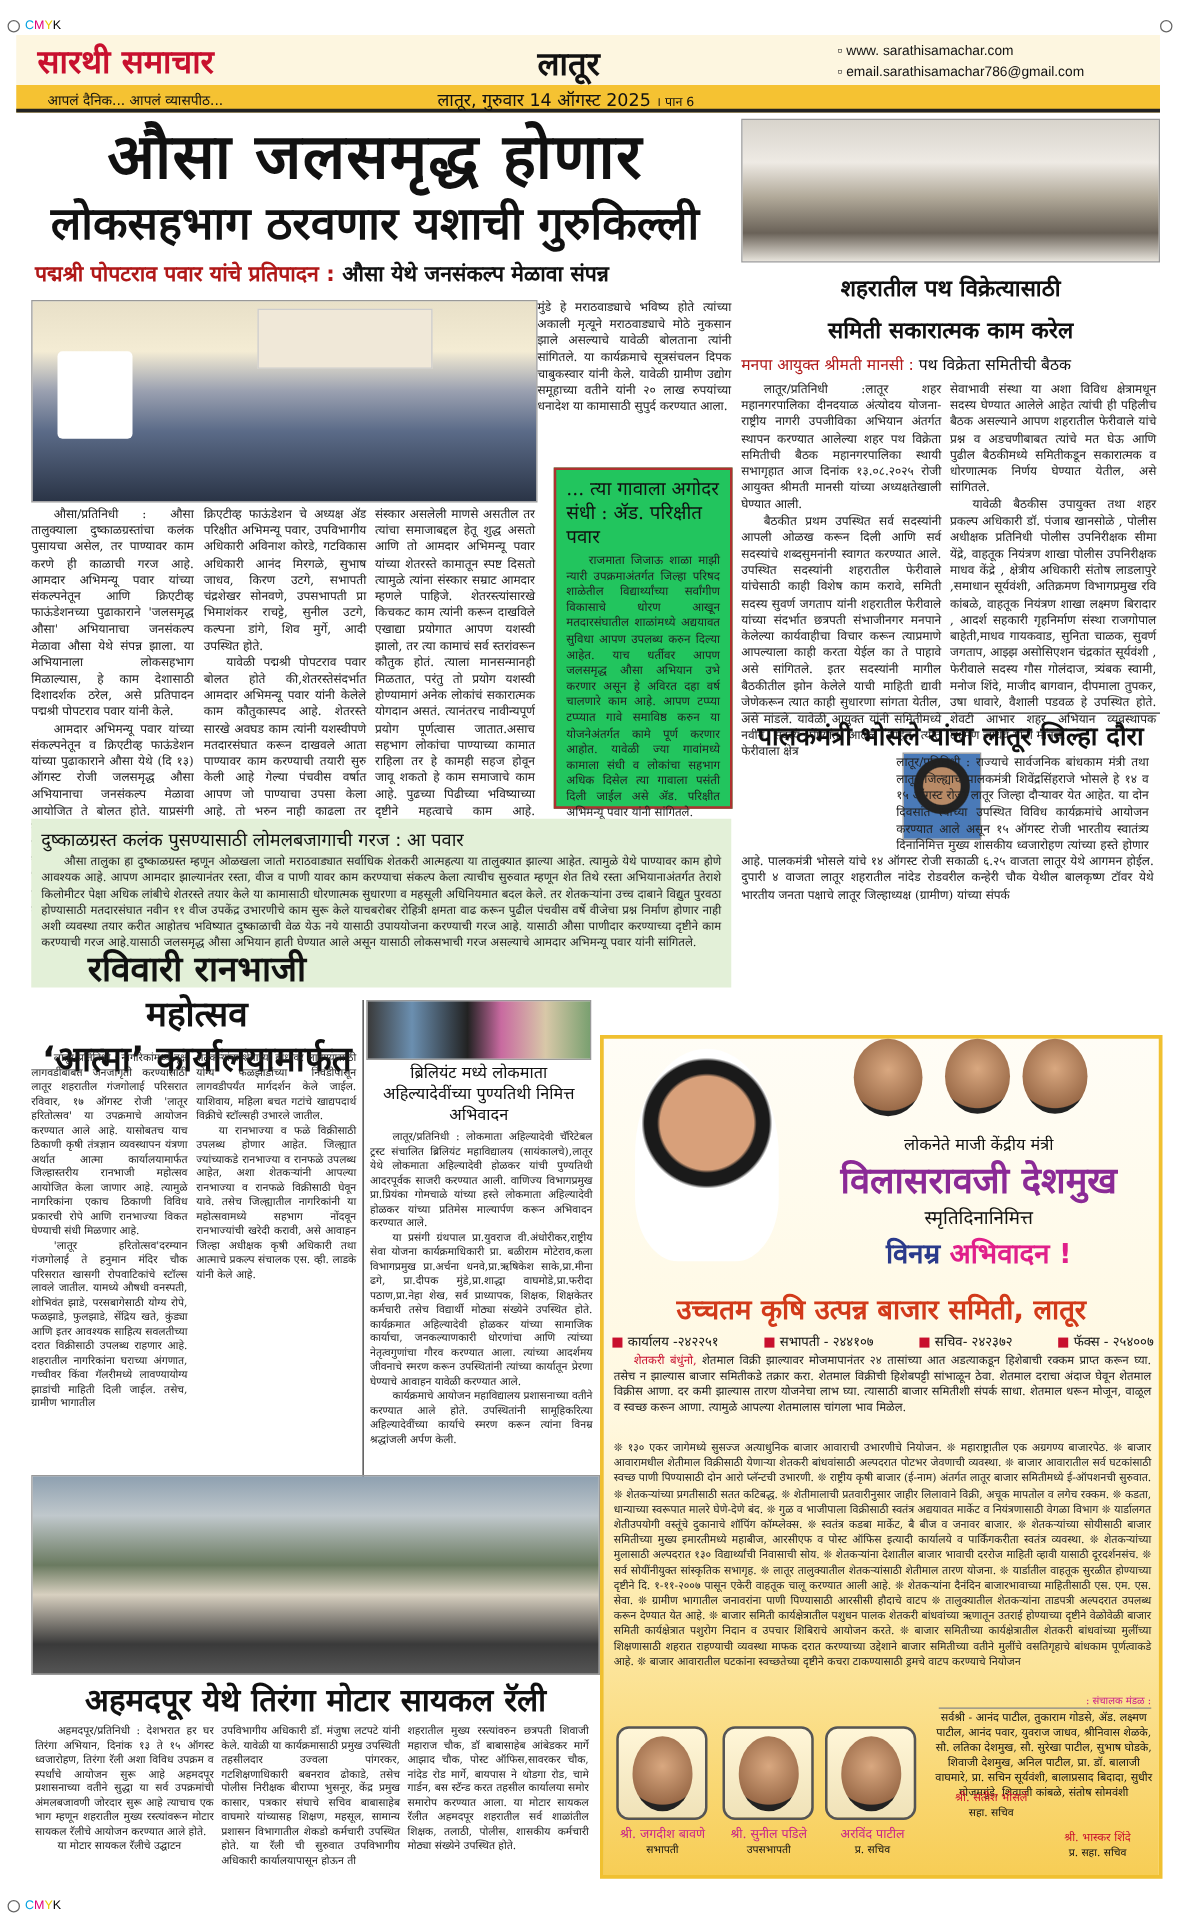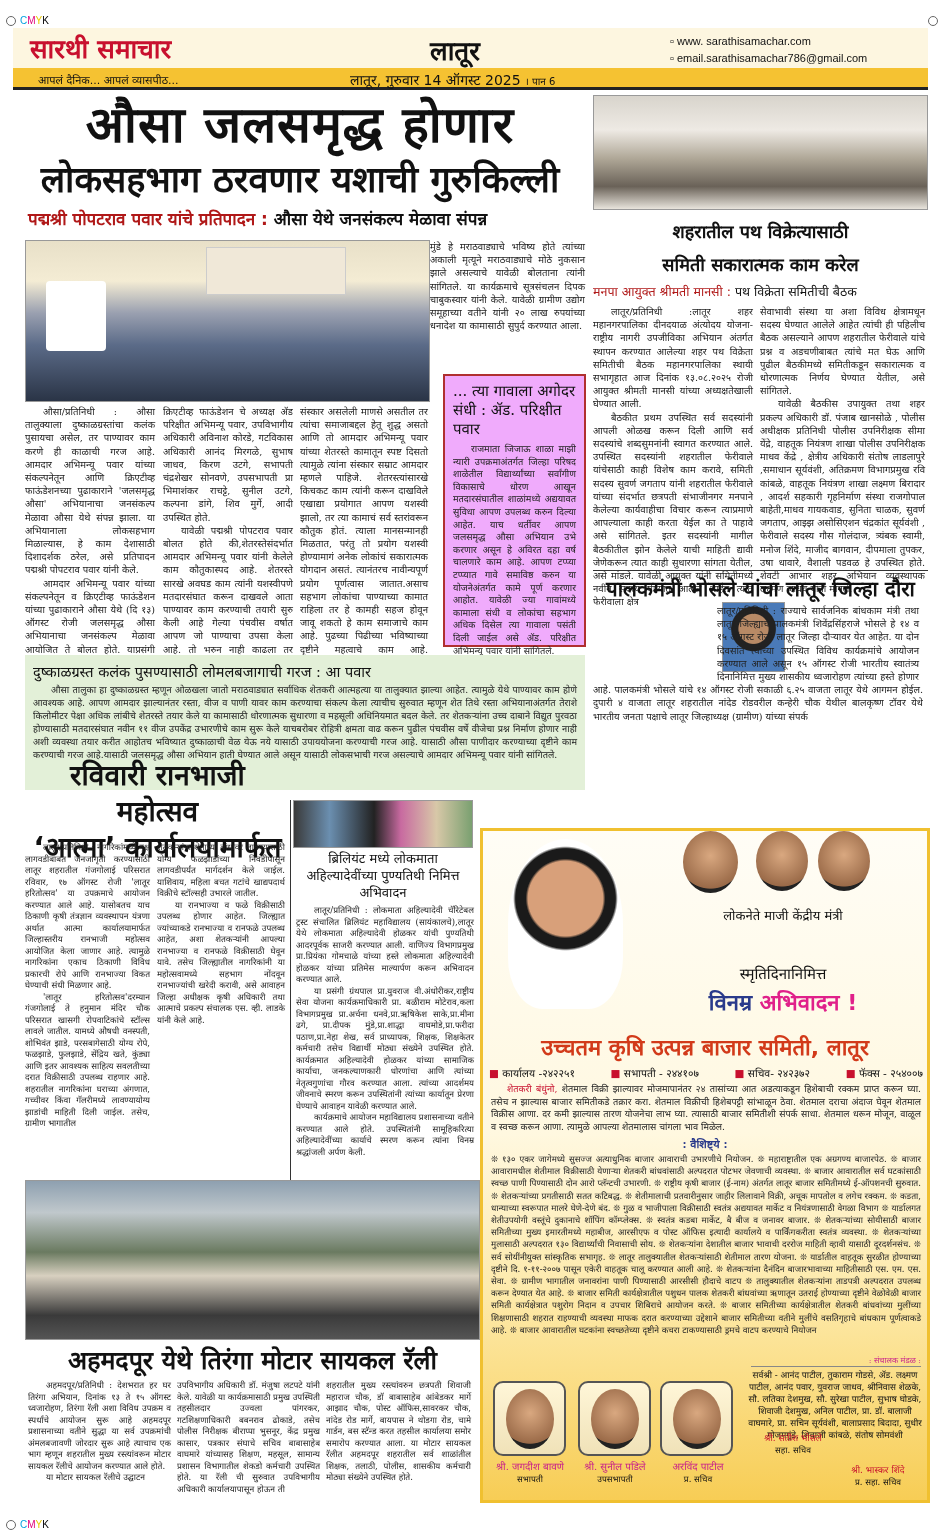--- a/index.html
+++ b/index.html
@@ -15,21 +15,21 @@
 .strip{left:13px;top:68px;width:915px;height:22px;background:#f5c232;border-bottom:3px solid #222}
 .tag{left:38px;top:72px;font-size:11px;font-family:"DejaVu Sans",sans-serif}
 .dateline{left:350px;top:70px;font-size:14px;font-family:"DejaVu Sans",sans-serif}
 h1.main{left:15px;top:95px;width:570px;text-align:center;font-size:50px;font-weight:900;font-family:"DejaVu Sans",sans-serif;line-height:60px;letter-spacing:1px}
 h2.sub{left:15px;top:158px;width:570px;text-align:center;font-size:36px;font-weight:900;font-family:"DejaVu Sans",sans-serif;line-height:44px}
 .kicker{left:28px;top:207px;font-size:17px;font-family:"DejaVu Sans",sans-serif;font-weight:bold}
 .kicker .r{color:#b01818}
 .photo{background:linear-gradient(135deg,#8a7a6a,#c8b8a0 40%,#5a6a7a 70%,#b0a080);border:1px solid #999}
 .body{font-size:9.6px;line-height:13.2px;text-align:justify;color:#222}
 .body p{text-indent:18px}
-.box{border:2px solid #b03030;padding:6px 8px;background:#f0abfc}
+.box{border:2px solid #b03030;padding:6px 8px;background:#22c55e}
 .hdr2{font-family:"DejaVu Sans",sans-serif;font-weight:900}
 .green{background:#e3f0d8}
 .ad{border:3px solid #f0c030;background:linear-gradient(180deg,#fffdf6 0%,#fff8e0 45%,#fde9a8 70%,#f7cd55 100%)}
 .purple{color:#8b2a96}
 .ruleh{height:1px;background:#333}
 .rulev{width:1px;background:#333}
 .face{border-radius:50%;background:radial-gradient(circle at 50% 40%,#d9a880,#9a6a48 70%,#222 72%)}
 .portrait{border-radius:10px;background:linear-gradient(180deg,#fff6d8,#f0e2b8);border:2px solid #555;overflow:hidden}
 .small{font-size:8.5px;line-height:11.5px}
 </style>
@@ -141,31 +141,31 @@
 
 <div class="abs reg" style="left:6px;top:1520px"></div>
 <div class="abs cmyk" style="left:20px;top:1519px"><span class="c">C</span><span class="m">M</span><span class="y">Y</span><span class="k">K</span></div>
 
 <div class="abs ad" style="left:480px;top:828px;width:450px;height:675px">
   <div class="abs" style="left:25px;top:8px;width:115px;height:170px;border-radius:50% 50% 30% 30%;background:radial-gradient(circle at 50% 35%,#d8a07a 0 30%,#1a1a1a 32% 40%,#fff 42%)"></div>
   <div class="abs face" style="left:200px;top:0px;width:55px;height:62px"></div>
   <div class="abs face" style="left:273px;top:0px;width:52px;height:60px"></div>
   <div class="abs face" style="left:335px;top:0px;width:52px;height:60px"></div>
   <div class="abs" style="left:160px;top:75px;width:280px;text-align:center;font-size:13px;font-family:'DejaVu Sans',sans-serif">लोकनेते माजी केंद्रीय मंत्री</div>
+  <div class="abs purple" style="left:155px;top:92px;width:290px;text-align:center;font-size:29px;font-weight:900;font-family:'DejaVu Sans',sans-serif">विलासरावजी देशमुख</div>
   <div class="abs" style="left:160px;top:132px;width:280px;text-align:center;font-size:15px;font-family:'DejaVu Sans',sans-serif">स्मृतिदिनानिमित्त</div>
   <div class="abs" style="left:160px;top:155px;width:280px;text-align:center;font-size:22px;font-weight:bold;font-family:'DejaVu Sans',sans-serif"><span style="color:#2a3a8b">विनम्र</span> <span style="color:#e0208a">अभिवादन !</span></div>
   <div class="abs" style="left:0;top:200px;width:444px;text-align:center;font-size:22px;font-weight:bold;color:#d23a1a;font-family:'DejaVu Sans',sans-serif">उच्चतम कृषि उत्पन्न बाजार समिती, लातूर</div>
   <div class="abs" style="left:6px;top:235px;width:434px;display:flex;justify-content:space-between;font-size:10.5px;font-family:'DejaVu Sans',sans-serif">
     <span><span style="color:#c8102e">■</span> <span>कार्यालय -२४२२५१</span></span>
     <span><span style="color:#c8102e">■</span> <span>सभापती - २४४१०७</span></span>
     <span><span style="color:#c8102e">■</span> <span>सचिव- २४२३७२</span></span>
     <span><span style="color:#c8102e">■</span> <span>फॅक्स - २५४००७</span></span>
   </div>
   <div class="abs body" style="left:8px;top:252px;width:430px;font-size:9.2px;line-height:12.6px"><span style="color:#c8102e;padding-left:16px">शेतकरी बंधुंनो,</span><span> शेतमाल विक्री झाल्यावर मोजमापानंतर २४ तासांच्या आत अडत्याकडून हिशेबाची रक्कम प्राप्त करून घ्या. तसेच न झाल्यास बाजार समितीकडे तक्रार करा. शेतमाल विक्रीची हिशेबपट्टी सांभाळून ठेवा. शेतमाल दराचा अंदाज घेवून शेतमाल विक्रीस आणा. दर कमी झाल्यास तारण योजनेचा लाभ घ्या. त्यासाठी बाजार समितीशी संपर्क साधा. शेतमाल धरून मोजून, वाळूल व स्वच्छ करून आणा. त्यामुळे आपल्या शेतमालास चांगला भाव मिळेल.</span></div>
-  <div class="abs" style="left:0;top:305px;width:444px;text-align:center;font-size:11px;font-weight:bold;color:#2a3a8b">: वैशिष्ट्ये :</div>
   <div class="abs body" style="left:8px;top:322px;width:430px;font-size:8.6px;line-height:12.2px">❊ १३० एकर जागेमध्ये सुसज्ज अत्याधुनिक बाजार आवाराची उभारणीचे नियोजन. ❊ महाराष्ट्रातील एक अग्रगण्य बाजारपेठ. ❊ बाजार आवारामधील शेतीमाल विक्रीसाठी येणाऱ्या शेतकरी बांधवांसाठी अल्पदरात पोटभर जेवणाची व्यवस्था. ❊ बाजार आवारातील सर्व घटकांसाठी स्वच्छ पाणी पिण्यासाठी दोन आरो प्लॅन्टची उभारणी. ❊ राष्ट्रीय कृषी बाजार (ई-नाम) अंतर्गत लातूर बाजार समितीमध्ये ई-ऑपशनची सुरुवात. ❊ शेतकऱ्यांच्या प्रगतीसाठी सतत कटिबद्ध. ❊ शेतीमालाची प्रतवारीनुसार जाहीर लिलावाने विक्री, अचूक मापतोल व लगेच रक्कम. ❊ कडता, धान्याच्या स्वरूपात मालरे घेणे-देणे बंद. ❊ गुळ व भाजीपाला विक्रीसाठी स्वतंत्र अद्ययावत मार्केट व नियंत्रणासाठी वेगळा विभाग ❊ यार्डालगत शेतीउपयोगी वस्तूंचे दुकानाचे शॉपिंग कॉम्प्लेक्स. ❊ स्वतंत्र कडबा मार्केट, बै बीज व जनावर बाजार. ❊ शेतकऱ्यांच्या सोयीसाठी बाजार समितीच्या मुख्य इमारतीमध्ये महाबीज, आरसीएफ व पोस्ट ऑफिस इत्यादी कार्यालये व पार्किंगकरीता स्वतंत्र व्यवस्था. ❊ शेतकऱ्यांच्या मुलासाठी अल्पदरात १३० विद्यार्थ्यांची निवासाची सोय. ❊ शेतकऱ्यांना देशातील बाजार भावाची दररोज माहिती व्हावी यासाठी दूरदर्शनसंच. ❊ सर्व सोयींनीयुक्त सांस्कृतिक सभागृह. ❊ लातूर तालुक्यातील शेतकऱ्यांसाठी शेतीमाल तारण योजना. ❊ यार्डातील वाहतूक सुरळीत होण्याच्या दृष्टीने दि. १-११-२००७ पासून एकेरी वाहतूक चालू करण्यात आली आहे. ❊ शेतकऱ्यांना दैनंदिन बाजारभावाच्या माहितीसाठी एस. एम. एस. सेवा. ❊ ग्रामीण भागातील जनावरांना पाणी पिण्यासाठी आरसीसी हौदाचे वाटप ❊ तालुक्यातील शेतकऱ्यांना ताडपत्री अल्पदरात उपलब्ध करून देण्यात येत आहे. ❊ बाजार समिती कार्यक्षेत्रातील पशुधन पालक शेतकरी बांधवांच्या ऋणातून उतराई होण्याच्या दृष्टीने वेळोवेळी बाजार समिती कार्यक्षेत्रात पशुरोग निदान व उपचार शिबिराचे आयोजन करते. ❊ बाजार समितीच्या कार्यक्षेत्रातील शेतकरी बांधवांच्या मुलींच्या शिक्षणासाठी शहरात राहण्याची व्यवस्था माफक दरात करण्याच्या उद्देशाने बाजार समितीच्या वतीने मुलींचे वसतिगृहाचे बांधकाम पूर्णत्वाकडे आहे. ❊ बाजार आवारातील घटकांना स्वच्छतेच्या दृष्टीने कचरा टाकण्यासाठी ड्रमचे वाटप करण्याचे नियोजन</div>
 
   <div class="abs portrait" style="left:10px;top:550px;width:73px;height:75px">
       <div class="face" style="margin:6px auto;width:48px;height:60px"></div>
     </div>
   <div class="abs portrait" style="left:95px;top:550px;width:73px;height:75px">
       <div class="face" style="margin:6px auto;width:48px;height:60px"></div>
     </div>
   <div class="abs portrait" style="left:177px;top:550px;width:73px;height:75px">
       <div class="face" style="margin:6px auto;width:48px;height:60px"></div>

